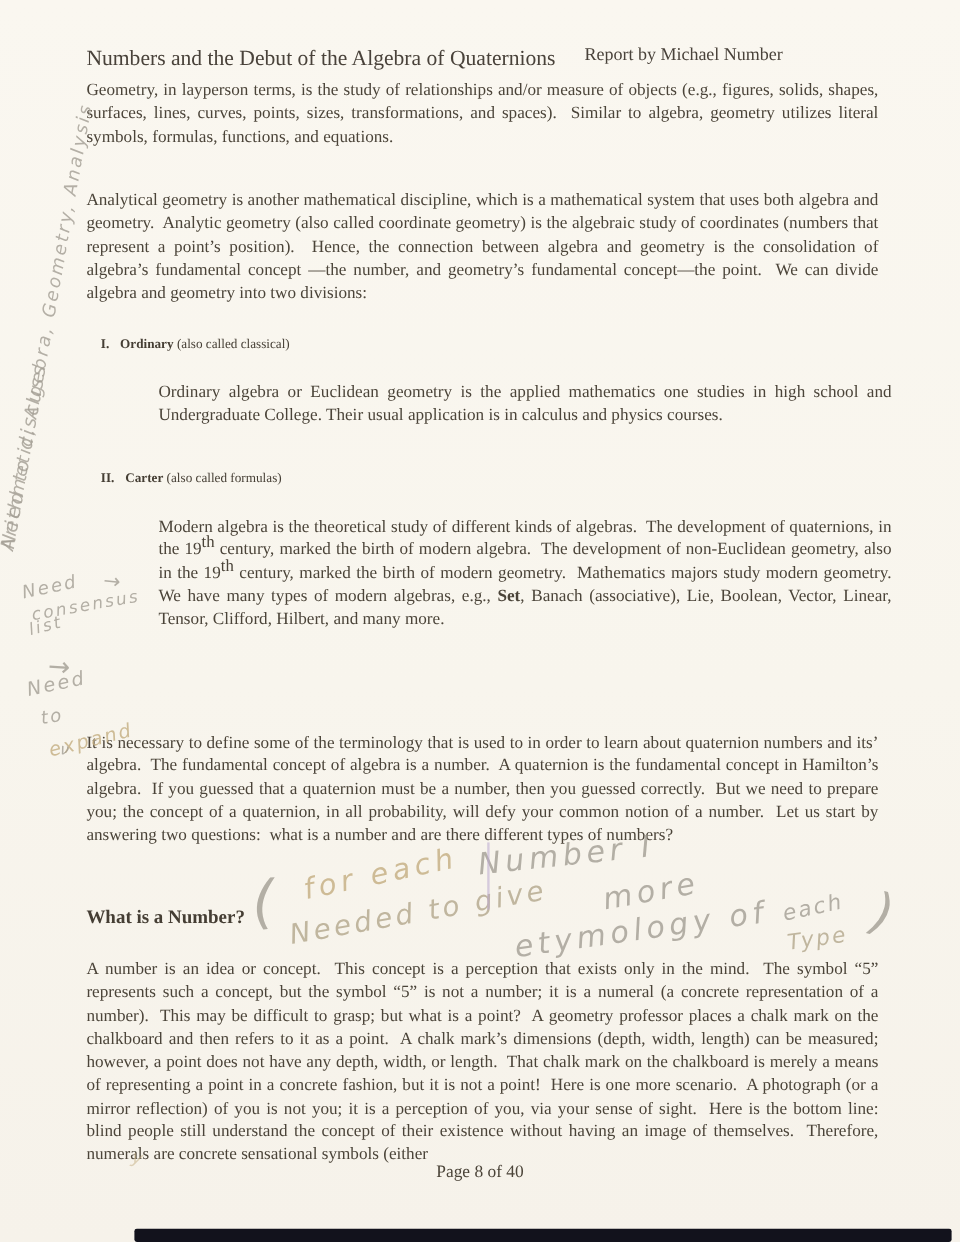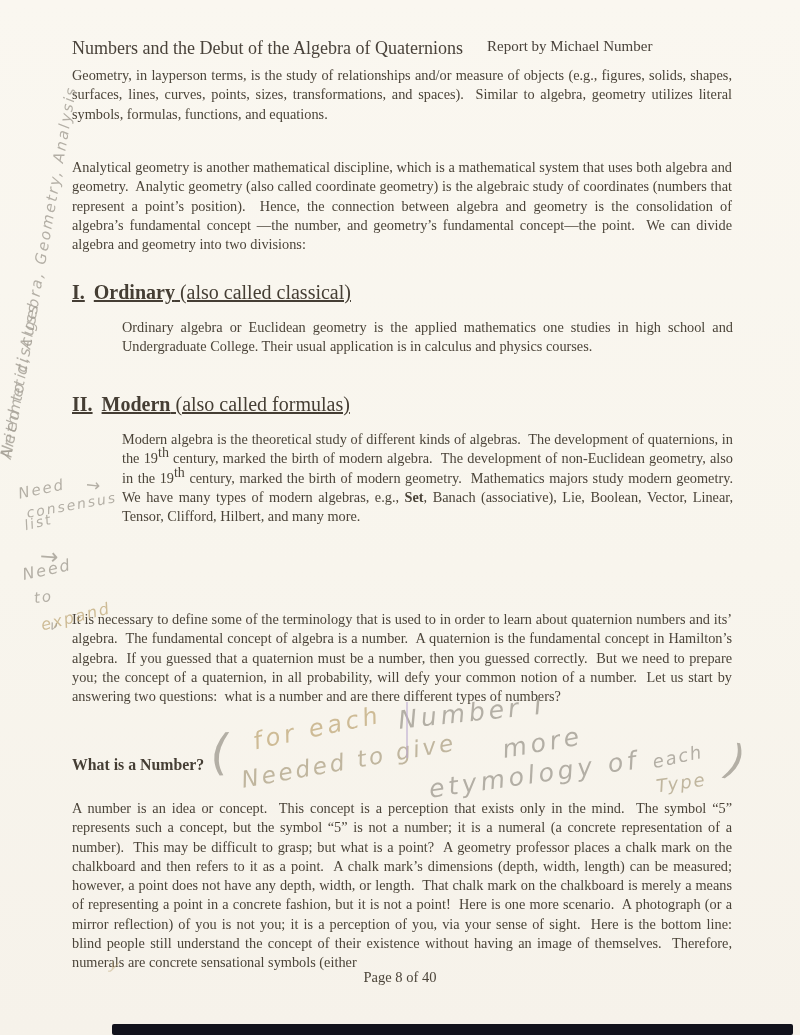--- a/index.html
+++ b/index.html
@@ -7,22 +7,22 @@
   .page{
     position:relative;width:800px;height:1035px;overflow:hidden;
     background:linear-gradient(180deg,#faf7f0 0%,#f8f5ed 55%,#f6f2ea 100%);
   }
   .doc-title{position:absolute;left:72px;top:38px;font-size:18px;color:#49423a;}
   .byline{position:absolute;left:487px;top:38px;font-size:15px;color:#49423a;}
   .p{
     position:absolute;left:72px;width:660px;text-align:justify;
     font-size:14.3px;line-height:19.3px;color:#4b4439;white-space:pre-wrap;
   }
-  .ind{left:122px;width:611px;}
-  .sec-h{position:absolute;left:72px;font-size:20px;color:#453e34;white-space:pre-wrap;text-decoration:underline;}
+  .ind{left:132px;width:611px;}
+  .sec-h{position:absolute;left:84px;font-size:11px;color:#453e34;white-space:pre-wrap;}
   .sec-h .num{font-weight:bold;margin-right:9px;}
   .sec-h .nm{font-weight:bold;}
   .h2{position:absolute;left:72px;top:756px;font-size:15.8px;font-weight:bold;color:#453e34;}
   .footer{position:absolute;left:0;top:969px;width:800px;text-align:center;font-size:14.5px;color:#4b4439;}
   sup{font-size:14px;line-height:0;}
   
   .hw{
     position:absolute;font-family:"DejaVu Sans", sans-serif;font-style:italic;
     color:#a39e94;letter-spacing:2px;opacity:.8;white-space:nowrap;pointer-events:none;
   }
@@ -38,21 +38,21 @@
 
   <div class="doc-title">Numbers and the Debut of the Algebra of Quaternions</div>
   <div class="byline">Report by Michael Number</div>
 
   <div class="p" style="top:66px">Geometry, in layperson terms, is the study of relationships and/or measure of objects (e.g., figures, solids, shapes, surfaces, lines, curves, points, sizes, transformations, and spaces).  Similar to algebra, geometry utilizes literal symbols, formulas, functions, and equations.</div>
   <div class="p" style="top:158px">Analytical geometry is another mathematical discipline, which is a mathematical system that uses both algebra and geometry.  Analytic geometry (also called coordinate geometry) is the algebraic study of coordinates (numbers that represent a point’s position).  Hence, the connection between algebra and geometry is the consolidation of algebra’s fundamental concept —the number, and geometry’s fundamental concept—the point.  We can divide algebra and geometry into two divisions:</div>
 
   <div class="sec-h" style="top:281px"><span class="num">I.</span><span class="nm">Ordinary</span><span> (also called classical)</span></div>
   <div class="p ind" style="top:318px">Ordinary algebra or Euclidean geometry is the applied mathematics one studies in high school and Undergraduate College. Their usual application is in calculus and physics courses.</div>
 
-  <div class="sec-h" style="top:393px"><span class="num">II.</span><span class="nm">Modern</span><span> (also called formulas)</span></div>
+  <div class="sec-h" style="top:393px"><span class="num">II.</span><span class="nm">Carter</span><span> (also called formulas)</span></div>
   <div class="p ind" style="top:430px"><span>Modern algebra is the theoretical study of different kinds of algebras.  The development of quaternions, in the 19</span><sup>th</sup><span> century, marked the birth of modern algebra.  The development of non-Euclidean geometry, also in the 19</span><sup>th</sup><span> century, marked the birth of modern geometry.  Mathematics majors study modern geometry.  We have many types of modern algebras, e.g., </span><b>Set</b><span>, Banach (associative), Lie, Boolean, Vector, Linear, Tensor, Clifford, Hilbert, and many more.</span></div>
 
   <div class="p" style="top:610px">It is necessary to define some of the terminology that is used to in order to learn about quaternion numbers and its’ algebra.  The fundamental concept of algebra is a number.  A quaternion is the fundamental concept in Hamilton’s algebra.  If you guessed that a quaternion must be a number, then you guessed correctly.  But we need to prepare you; the concept of a quaternion, in all probability, will defy your common notion of a number.  Let us start by answering two questions:  what is a number and are there different types of numbers?</div>
 
   <div class="h2">What is a Number?</div>
   <div class="p" style="top:799px">A number is an idea or concept.  This concept is a perception that exists only in the mind.  The symbol “5” represents such a concept, but the symbol “5” is not a number; it is a numeral (a concrete representation of a number).  This may be difficult to grasp; but what is a point?  A geometry professor places a chalk mark on the chalkboard and then refers to it as a point.  A chalk mark’s dimensions (depth, width, length) can be measured; however, a point does not have any depth, width, or length.  That chalk mark on the chalkboard is merely a means of representing a point in a concrete fashion, but it is not a point!  Here is one more scenario.  A photograph (or a mirror reflection) of you is not you; it is a perception of you, via your sense of sight.  Here is the bottom line:  blind people still understand the concept of their existence without having an image of themselves.  Therefore, numerals are concrete sensational symbols (either</div>
 
   <div class="footer">Page 8 of 40</div>
 
   <div class="hw" style="left:-118px;top:300px;width:300px;font-size:16px;transform:rotate(-80deg);">Need to discuss</div>

